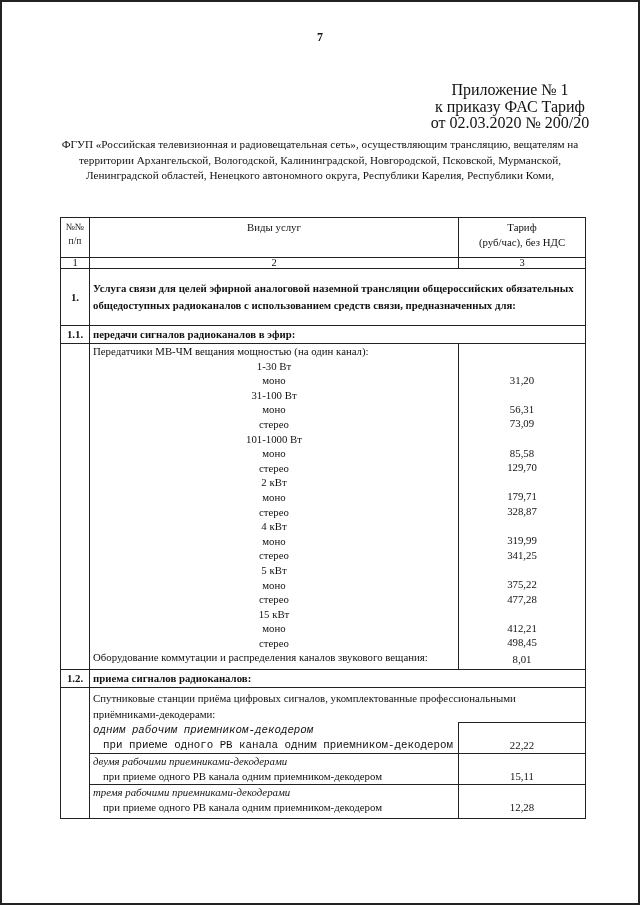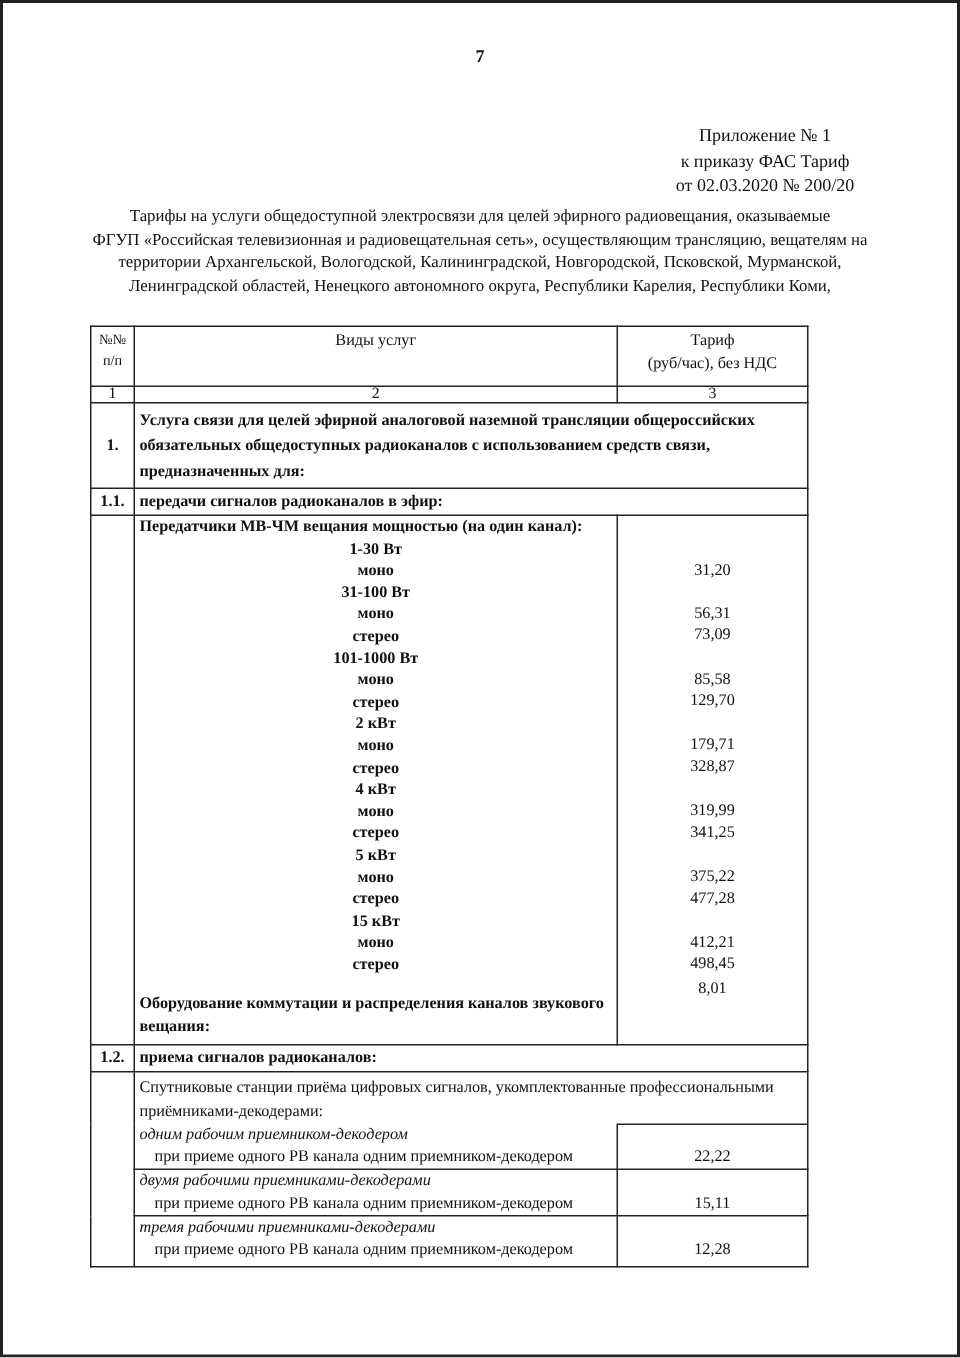--- a/index.html
+++ b/index.html
@@ -1,54 +1,53 @@
 <!DOCTYPE html>
 <html><head>
 <meta charset="utf-8">
 <style>
   html, body { margin:0; padding:0; }
   body { width:640px; height:905px; background:#fff; position:relative; overflow:hidden;
          font-family:"Liberation Serif", serif; color:#111; }
   .frame { position:absolute; left:0; top:0; width:636px; height:901px; border:2px solid #222; }
   .page-num { position:absolute; top:30px; left:0; width:640px; text-align:center; font-size:12px; font-weight:bold; }
-  .appendix { position:absolute; right:50px; top:82px; width:160px; text-align:center; font-size:12px; line-height:16.5px; }
+  .appendix { position:absolute; right:50px; top:82px; width:160px; text-align:center; font-size:16px; line-height:16.5px; }
   .title { position:absolute; top:137px; left:40px; width:560px; text-align:center; font-size:11.2px; line-height:15.5px; }
-  table { position:absolute; left:60px; top:217px; width:479px; border-collapse:collapse; font-size:10.8px; }
+  table { position:absolute; left:60px; top:217px; width:526px; border-collapse:collapse; font-size:10.8px; }
   td { border:1px solid #222; vertical-align:top; padding:0 3px; }
   .c1 { width:22px; text-align:center; }
   .c3 { width:120px; text-align:center; }
   .hdr td { height:37px; text-align:center; line-height:15px; padding-top:2px; }
   .hdr td.c1 { font-size:9.5px; line-height:14px; }
   .nums td { height:10px; line-height:10px; text-align:center; font-size:10.5px; }
   .sec1 td { height:56px; vertical-align:middle; font-weight:bold; line-height:17px; }
   .sec td { height:17px; font-weight:bold; line-height:17px;margin-left:25px; }
   .sec td.c1, .sec1 td.c1 { text-align:center; }
   .list { line-height:14.6px; }
-  .list .l { display:block;font-weight:bold; }
+  .list .l { display:block; }
   .center { text-align:center; }
   .vals { padding-top:14px; line-height:14.6px; }
   .vals span { display:block; height:14.6px; }
   .italic { font-style:italic; }
   .indent { padding-left:10px; }
 </style>
 </head>
 <body>
 
 <div class="frame"></div>
 
 <div class="page-num">7</div>
 
 <div class="appendix">
   <div>Приложение № 1</div>
   <div>к приказу ФАС Тариф</div>
   <div>от 02.03.2020 № 200/20</div>
 </div>
 
 <div class="title">
-  <div>Тарифы на услуги общедоступной электросвязи для целей эфирного радиовещания, оказываемые</div>
   <div>ФГУП «Российская телевизионная и радиовещательная сеть», осуществляющим трансляцию, вещателям на</div>
   <div>территории Архангельской, Вологодской, Калининградской, Новгородской, Псковской, Мурманской,</div>
   <div>Ленинградской  областей, Ненецкого автономного округа, Республики Карелия, Республики Коми,</div>
 </div>
 
 <table>
   <tbody>
       <tr class="hdr">
     <td class="c1">№№ п/п</td>
     <td>Виды услуг</td>
@@ -87,21 +86,21 @@
       <span class="l center">стерео</span>
       <span class="l center">4 кВт</span>
       <span class="l center">моно</span>
       <span class="l center">стерео</span>
       <span class="l center">5 кВт</span>
       <span class="l center">моно</span>
       <span class="l center">стерео</span>
       <span class="l center">15 кВт</span>
       <span class="l center">моно</span>
       <span class="l center">стерео</span>
-      <span class="l" style="margin-top:12px;padding-bottom:4px;">Оборудование коммутации и распределения каналов звукового вещания:</span>
+      <span class="l" style="padding-bottom:4px;">Оборудование коммутации и распределения каналов звукового вещания:</span>
     </td>
     <td class="c3 vals">
       <span></span>
       <span>31,20</span>
       <span></span>
       <span>56,31</span>
       <span>73,09</span>
       <span></span>
       <span>85,58</span>
       <span>129,70</span>
@@ -122,21 +121,21 @@
   </tr>
   <tr class="sec">
     <td class="c1">1.2.</td>
     <td colspan="2">приема сигналов радиоканалов:</td>
   </tr>
   <tr>
     <td class="c1" rowspan="4"></td>
     <td colspan="2" style="line-height:16px;padding-top:2px;border-bottom:none;">Спутниковые станции  приёма цифровых сигналов, укомплектованные профессиональными приёмниками-декодерами:</td>
   </tr>
   <tr>
-    <td style="border-top:none;line-height:15px;">
+    <td style="border-top:none;line-height:15px;font-family:Liberation Mono, monospace;">
       <div class="italic">одним рабочим приемником-декодером</div>
       <div class="indent">при приеме одного РВ канала одним приемником-декодером</div>
     </td>
     <td class="c3" style="vertical-align:bottom;line-height:15px;">22,22</td>
   </tr>
   <tr>
     <td style="border-top:none;line-height:15px;">
       <div class="italic">двумя рабочими приемниками-декодерами</div>
       <div class="indent">при приеме одного РВ канала одним приемником-декодером</div>
     </td>

